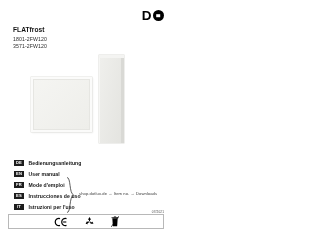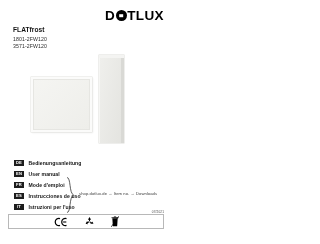--- a/index.html
+++ b/index.html
@@ -223,21 +223,20 @@
     height: 11px;
   }
   .cert-icon svg { display: block; }
 </style>
 </head>
 <body>
 
 <div class="logo">
   <span class="logo-part">D</span>
   <span class="logo-o"></span>
-  <span class="logo-part">TLUX</span>
 </div>
 
 <div class="title-block">
   <div class="product-title">FLATfrost</div>
   <div class="part-no">1801-2FW120</div>
   <div class="part-no">3571-2FW120</div>
 </div>
 
 <div class="products">
   <div class="panel-square">

